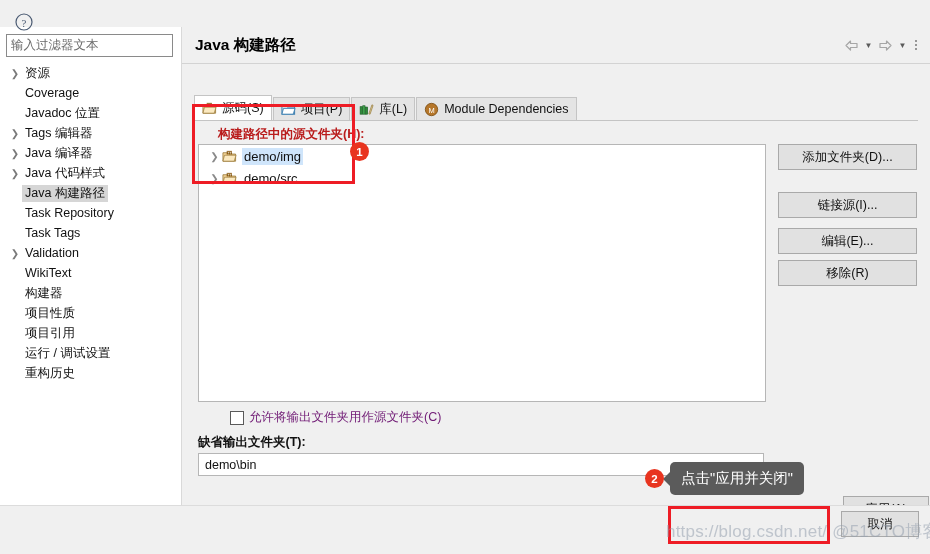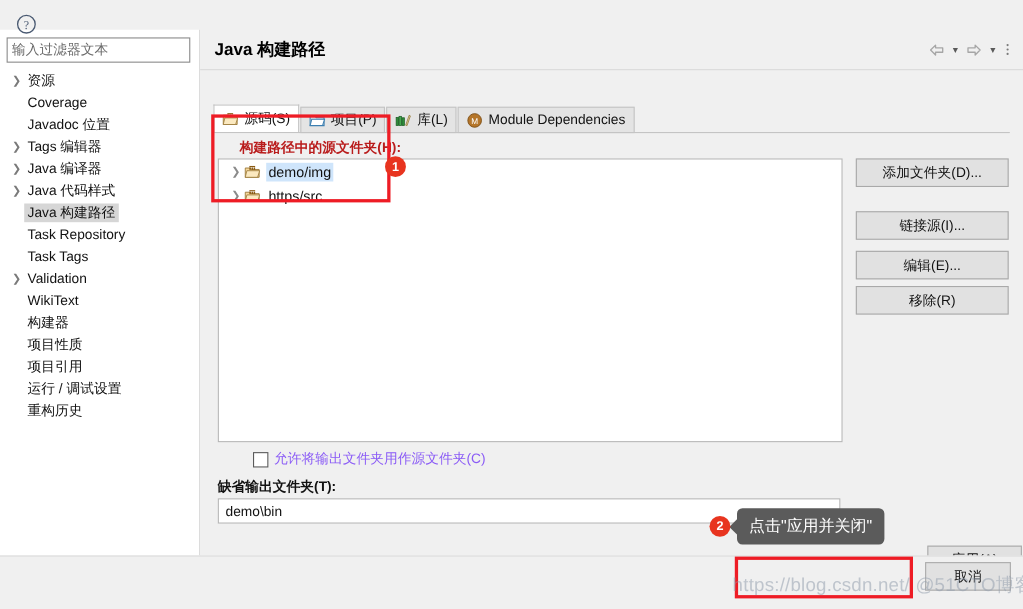--- a/index.html
+++ b/index.html
@@ -183,21 +183,21 @@
     display: flex; align-items: center; justify-content: center;
     box-sizing: border-box; white-space: nowrap;
   }
   .side-btn {
     position: absolute; left: 596px; width: 139px; height: 26px;
   }
 
   
   .cbrow {
     position: absolute; left: 16px; top: 345px;
-    display: flex; align-items: center; font-size: 12.5px; color: #8b5cf6; padding-left: 32px;
+    display: flex; align-items: center; font-size: 12.5px; color: #701a75; padding-left: 32px;
   }
   .cbox {
     width: 12px; height: 12px; border: 1px solid #5a5a5a;
     background: #fff; margin-right: 5px; display: inline-block;
   }
   .outlabel {
     position: absolute; left: 16px; top: 370px;
     font-size: 12.5px; color: #111; font-weight: bold;
   }
   .outfield {
@@ -458,21 +458,21 @@
                     <path d="M1 4 L6 4 L7 5.4 L14.5 5.4 L14.5 13 L1 13 Z" fill="#f6d79a" stroke="#9a7a3a" stroke-width="0.9"></path>
                     <path d="M2.6 6.6 L15 6.6 L13 13 L1 13 Z" fill="#fbe9c0" stroke="#9a7a3a" stroke-width="0.8"></path>
                     <g fill="#8a5a12">
                       <rect x="5" y="2" width="5.6" height="1"></rect>
                       <rect x="5" y="3.4" width="1.5" height="2.4"></rect>
                       <rect x="7.1" y="3.4" width="1.4" height="2.4"></rect>
                       <rect x="9.1" y="3.4" width="1.5" height="2.4"></rect>
                     </g>
                   </svg>
                 </span>
-                <span class="ltext">https/src</span>
+                <span class="ltext">demo/src</span>
               </div>
             </div>
         </div>
 
         <div id="side-buttons">
             <div class="btn side-btn" style="top: 80px;">添加文件夹(D)...</div>
             <div class="btn side-btn" style="top: 128px;">链接源(I)...</div>
             <div class="btn side-btn" style="top: 164px;">编辑(E)...</div>
             <div class="btn side-btn" style="top: 196px;">移除(R)</div>
           </div>

